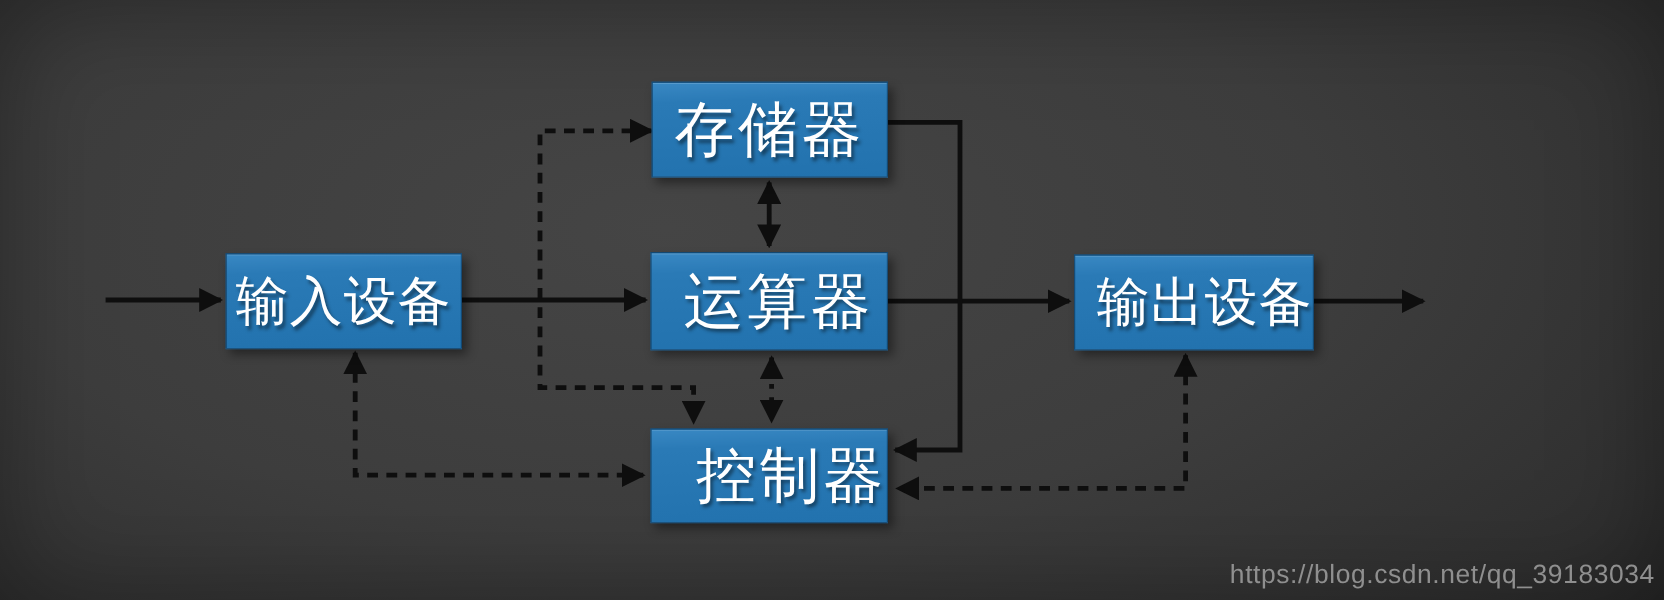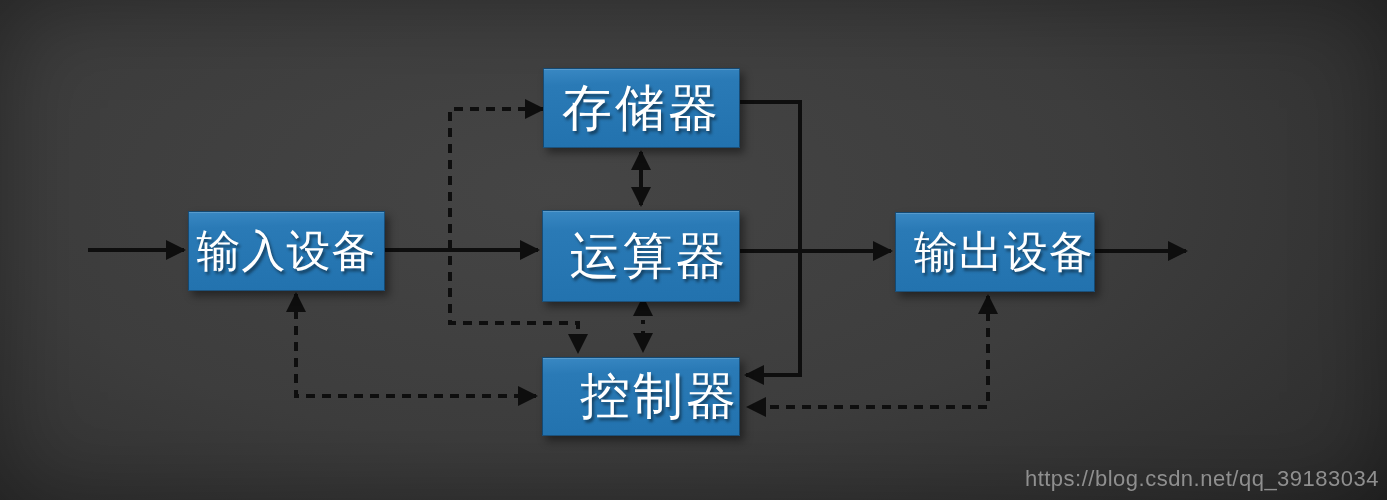--- a/index.html
+++ b/index.html
@@ -31,21 +31,21 @@
     box-shadow: 4px 5px 8px rgba(0,0,0,0.42), inset 0 1px 0 rgba(255,255,255,0.16);
     color: #ffffff;
     text-shadow: 2px 3px 3px rgba(0,0,0,0.45);
     box-sizing: border-box;
     white-space: nowrap;
   }
   .node.chars3 { font-size: 50px; letter-spacing: 3px; }
   .node.chars4 { font-size: 44px; letter-spacing: 1px; }
   .n-memory     { left: 543px; top:  68px; width: 197px; height: 80px; }
   .n-input      { left: 188px; top: 211px; width: 197px; height: 80px; }
-  .n-alu        { left: 542px; top: 210px; width: 198px; height: 92px; padding-left: 16px; }
+  .n-alu        { left: 542px; top: 210px; width: 198px; height: 82px; padding-left: 16px; }
   .n-output     { left: 895px; top: 212px; width: 200px; height: 80px; justify-content: flex-end; }
   .n-controller { left: 542px; top: 357px; width: 198px; height: 79px; justify-content: flex-end; }
   .watermark {
     position: absolute;
     right: 8px; bottom: 8px;
     font-family: "Liberation Sans", sans-serif;
     font-size: 22px;
     color: #8f8f8f;
     letter-spacing: 0.5px;
   }

